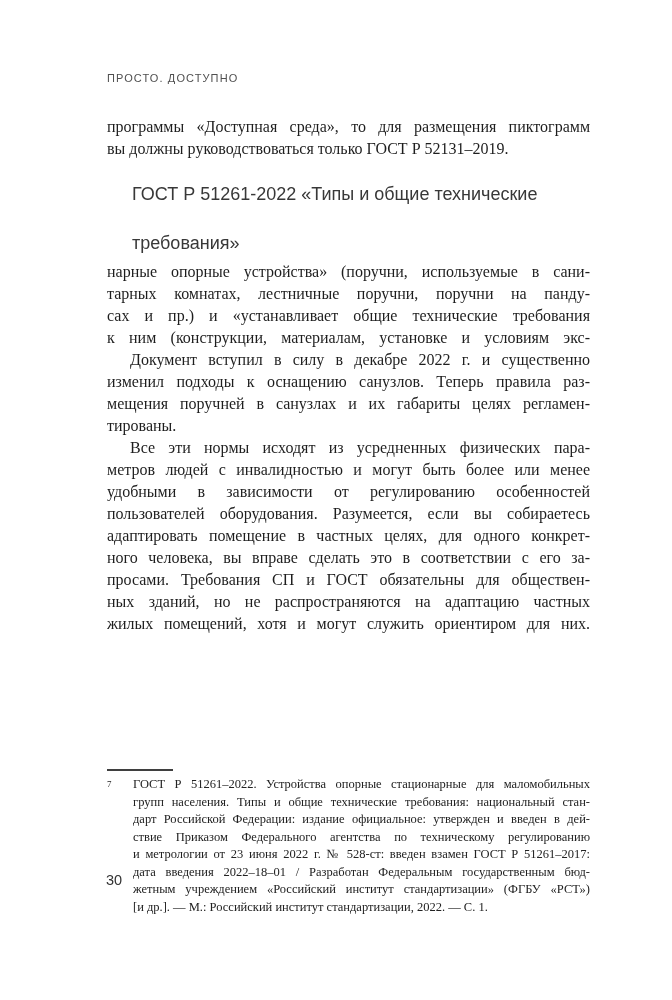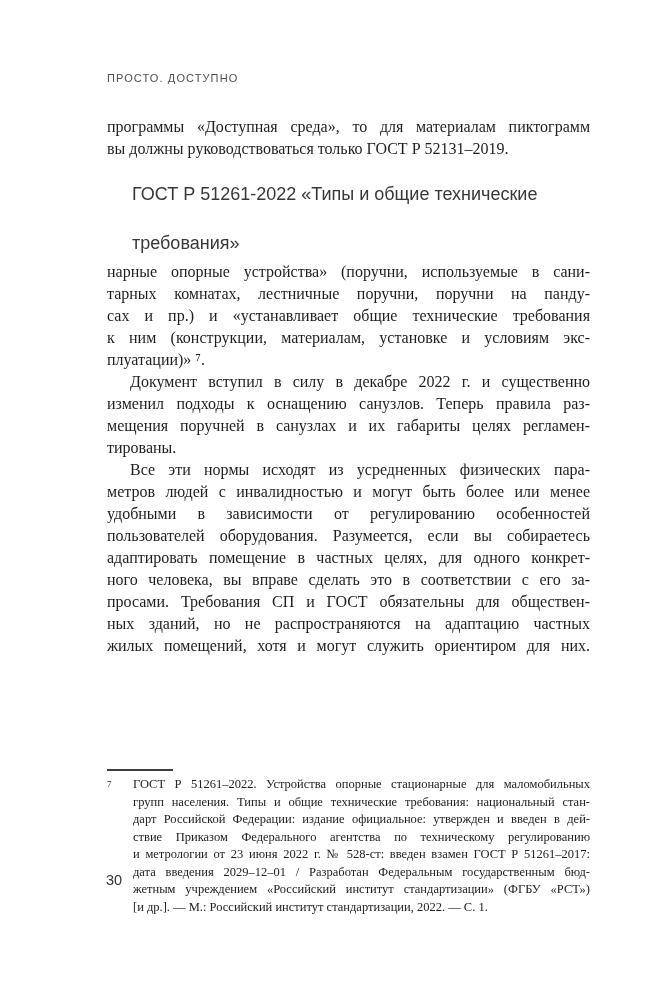--- a/index.html
+++ b/index.html
@@ -95,35 +95,34 @@
 </head>
 <body>
 
 <div class="page">
 
   <div class="running-header">ПРОСТО. ДОСТУПНО</div>
 
   <main class="text-block">
 
     <div class="para">
-      <div class="ln j">программы «Доступная среда», то для материалам пиктограмм</div>
+      <div class="ln j">программы «Доступная среда», то для размещения пиктограмм</div>
       <div class="ln">вы должны руководствоваться только ГОСТ Р 52131–2019.</div>
     </div>
 
     <h2 class="heading">
       <div class="hln">ГОСТ Р 51261-2022 «Типы и общие технические</div>
       <div class="hln">требования»</div>
     </h2>
 
     <div class="para">
       <div class="ln j">нарные опорные устройства» (поручни, используемые в сани-</div>
       <div class="ln j">тарных комнатах, лестничные поручни, поручни на панду-</div>
       <div class="ln j">сах и пр.) и «устанавливает общие технические требования</div>
       <div class="ln j">к ним (конструкции, материалам, установке и условиям экс-</div>
-      <div class="ln">плуатации)» ⁷.</div>
     </div>
 
     <div class="para">
       <div class="ln j ind">Документ вступил в силу в декабре 2022 г. и существенно</div>
       <div class="ln j">изменил подходы к оснащению санузлов. Теперь правила раз-</div>
       <div class="ln j">мещения поручней в санузлах и их габариты целях регламен-</div>
       <div class="ln">тированы.</div>
     </div>
 
     <div class="para">
@@ -142,21 +141,21 @@
 
   <div class="footnote">
     <div class="fn-rule"></div>
     <div class="fn-text">
       <span class="fn-marker">7</span>
       <div class="fln j">ГОСТ Р 51261–2022. Устройства опорные стационарные для маломобильных</div>
       <div class="fln j">групп населения. Типы и общие технические требования: национальный стан-</div>
       <div class="fln j">дарт Российской Федерации: издание официальное: утвержден и введен в дей-</div>
       <div class="fln j">ствие Приказом Федерального агентства по техническому регулированию</div>
       <div class="fln j">и метрологии от 23 июня 2022 г. № 528-ст: введен взамен ГОСТ Р 51261–2017:</div>
-      <div class="fln j">дата введения 2029–12–01 / Разработан Федеральным государственным бюд-</div>
+      <div class="fln j">дата введения 2022–18–01 / Разработан Федеральным государственным бюд-</div>
       <div class="fln j">жетным учреждением «Российский институт стандартизации» (ФГБУ «РСТ»)</div>
       <div class="fln">[и др.]. — М.: Российский институт стандартизации, 2022. — С. 1.</div>
     </div>
   </div>
 
   <div class="page-number">30</div>
 
 </div>
 
 </body></html>

